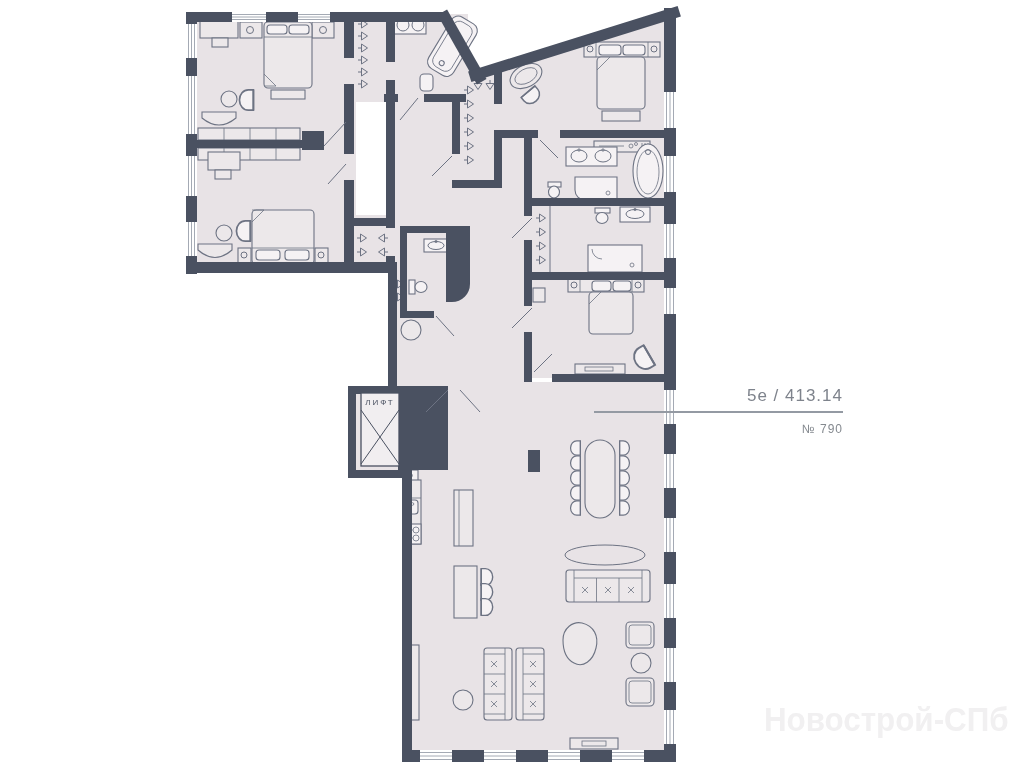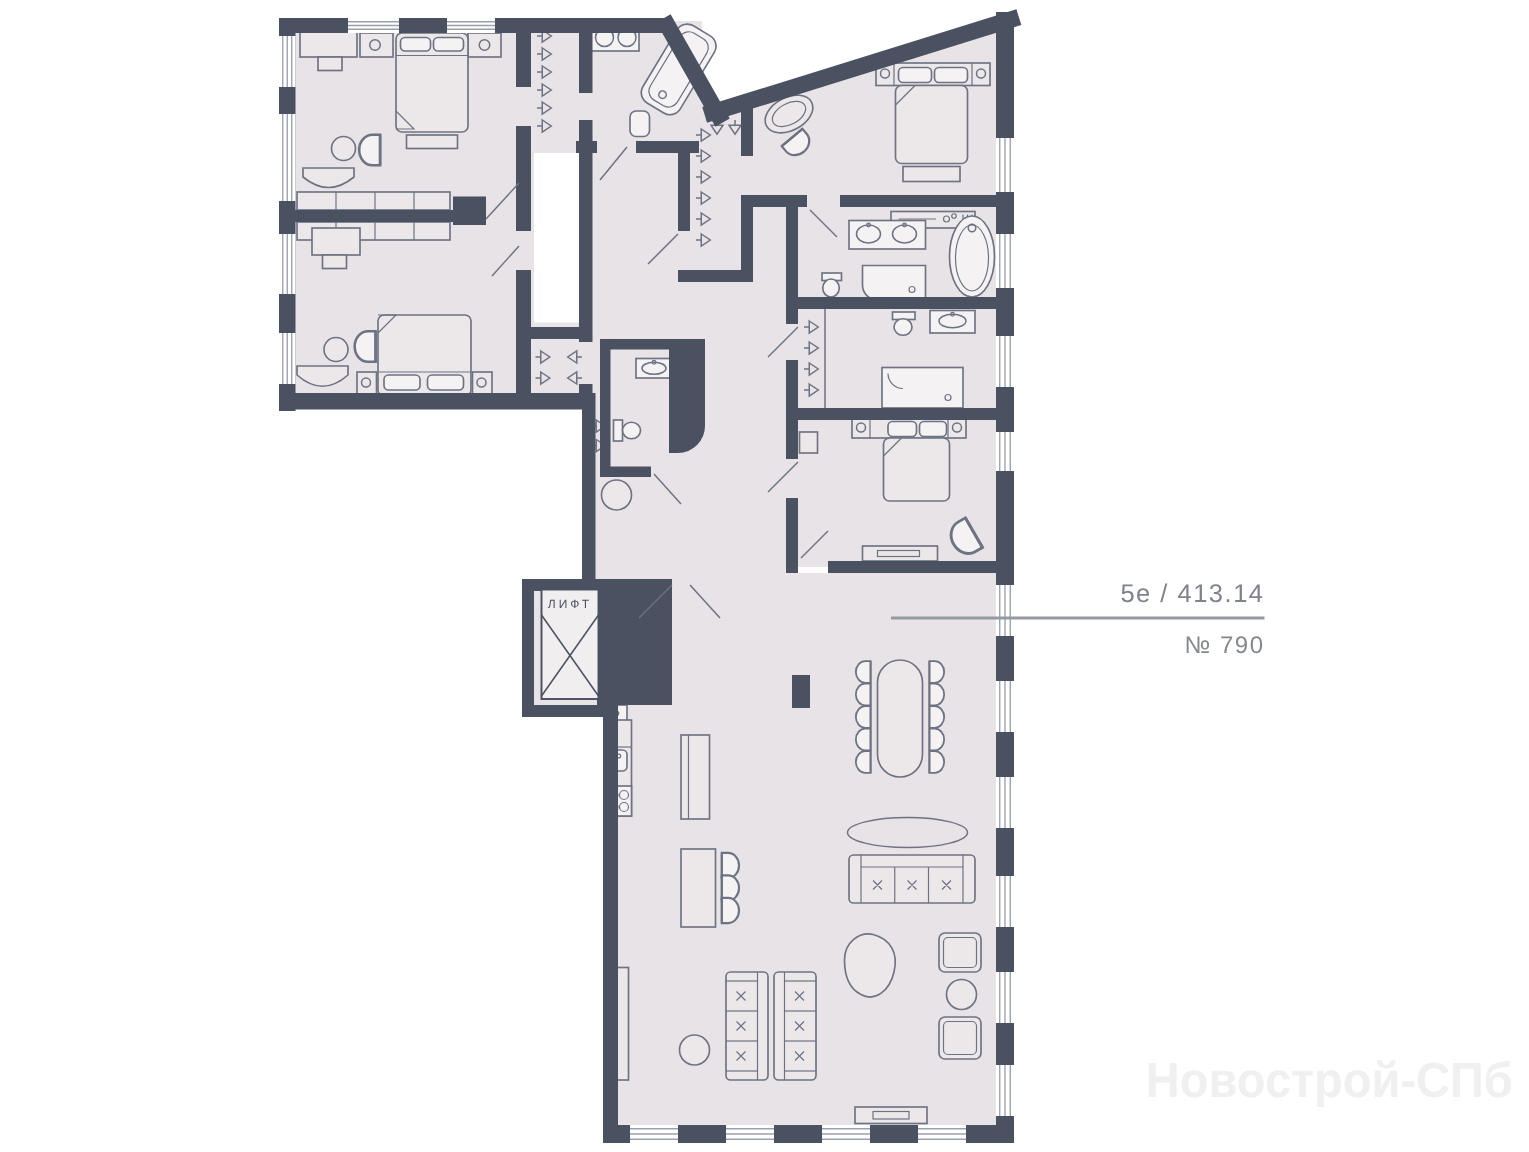--- a/index.html
+++ b/index.html
@@ -16,21 +16,21 @@
   .ln{stroke:#6d7383;stroke-width:1;fill:none;}
   .thin{stroke:#6d7383;stroke-width:0.8;fill:none;}
   .winline{stroke:#9aa0ac;stroke-width:0.9;fill:none;}
   .winbox{fill:#ffffff;stroke:none;}
   .door{stroke:#6d7383;stroke-width:1;fill:none;}
 
   .unit-label{position:absolute;top:386px;right:176px;font-size:17px;letter-spacing:1px;
               color:#7e838c;}
   .leader{position:absolute;left:594px;top:411px;width:249px;height:0;
           border-top:2px solid #949aa3;}
-  .unit-number{position:absolute;top:422px;right:176px;font-size:16px;letter-spacing:1px;
+  .unit-number{position:absolute;top:422px;right:176px;font-size:12px;letter-spacing:1px;
                color:#84898f;}
   .watermark{position:absolute;top:701px;right:10px;font-size:33px;font-weight:700;
              color:#f1f0f1;letter-spacing:0px;transform:scaleX(0.95);transform-origin:right;}
   .lift-text{font-size:8px;letter-spacing:2px;fill:#4a5161;}
 </style>
 </head>
 <body>
 
 <div class="stage">
 

